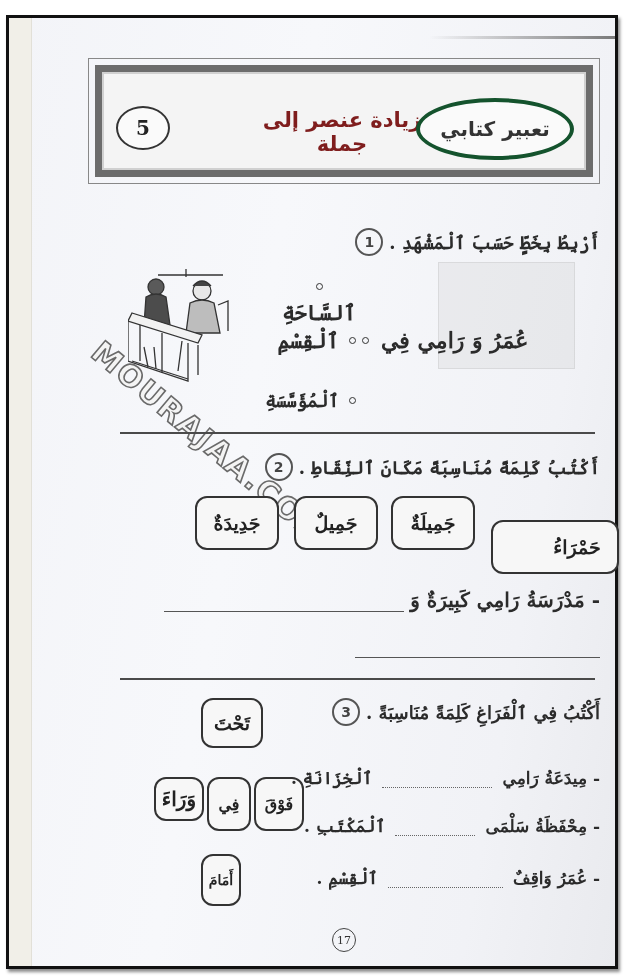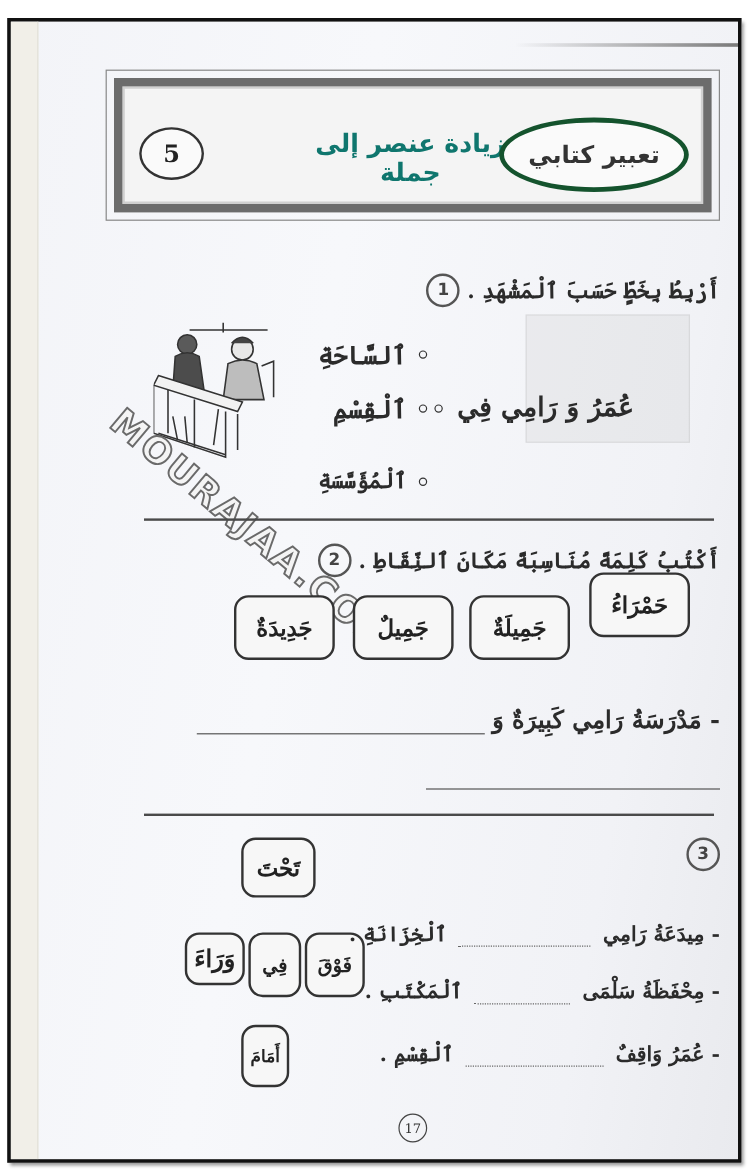--- a/index.html
+++ b/index.html
@@ -32,21 +32,21 @@
     box-shadow: inset 0 0 0 2px #d0d0d0;
   }
   .num-oval {
     position:absolute; left:14px; top:34px; width:50px; height:40px;
     border:2px solid #333; border-radius:50%;
     display:flex; align-items:center; justify-content:center;
     font-size:20px; font-weight:bold; color:#222; background:#fafafa;
   }
   .banner-title {
     position:absolute; left:140px; top:36px; width:200px; text-align:center;
-    font-size:21px; font-weight:bold; color:#0f766e; direction:rtl;
+    font-size:21px; font-weight:bold; color:#7f1d1d; direction:rtl;
     font-family:"DejaVu Sans", sans-serif;
   }
   .tag-oval {
     position:absolute; right:12px; top:26px; width:150px; height:54px;
     border:4px solid #14532d; border-radius:50%;
     display:flex; align-items:center; justify-content:center;
     font-size:20px; font-weight:bold; color:#333; background:#fafafa; direction:rtl;
     font-family:"DejaVu Sans", sans-serif;
   }
   
@@ -111,21 +111,21 @@
   <div class="q-text">أَرْبِطُ بِخَطٍّ حَسَبَ ٱلْمَشْهَدِ .</div>
 </div>
 
 <div class="ghost"></div>
 
 <div class="ar" style="position:absolute; left:362px; top:327px; font-size:22px; display:flex; align-items:center; gap:12px; direction:rtl;justify-content:center;">
   <span>عُمَرُ وَ رَامِي فِي</span>
   <span class="bullet"></span>
 </div>
 
-<div class="ar" style="position:absolute; right:272px; top:283px; font-size:21px; display:flex; align-items:center; gap:10px; direction:rtl;">
+<div class="ar" style="position:absolute; right:272px; top:283px; font-size:21px; display:flex; align-items:center; gap:10px; direction:rtl;flex-direction:column;">
   <span class="bullet"></span>
   <span>ٱلسَّاحَةِ</span>
 </div>
 <div class="ar" style="position:absolute; right:272px; top:328px; font-size:21px; display:flex; align-items:center; gap:10px; direction:rtl;">
   <span class="bullet"></span>
   <span>ٱلْقِسْمِ</span>
 </div>
 <div class="ar" style="position:absolute; right:272px; top:390px; font-size:18px; display:flex; align-items:center; gap:10px; direction:rtl;">
   <span class="bullet"></span>
   <span>ٱلْمُؤَسَّسَةِ</span>
@@ -151,37 +151,38 @@
 </svg>
 <div class="watermark">MOURAJAA.COM</div>
 
 <div class="rule" style="left:120px; top:432px; width:475px;"></div>
 
 <div class="q-head" style="top:453px;">
   <div class="q-num">2</div>
   <div class="q-text">أَكْتُبُ كَلِمَةً مُنَاسِبَةً مَكَانَ ٱلنِّقَاطِ .</div>
 </div>
 
-<div class="wordbox" style="left:455px; top:477px; width:80px; height:50px;">حَمْرَاءُ</div>
+<div class="wordbox" style="left:455px; top:520px; width:80px; height:50px;padding-left:44px;">حَمْرَاءُ</div>
 <div class="wordbox" style="left:355px; top:496px; width:80px; height:50px;">جَمِيلَةٌ</div>
 <div class="wordbox" style="left:258px; top:496px; width:80px; height:50px;">جَمِيلٌ</div>
 <div class="wordbox" style="left:159px; top:496px; width:80px; height:50px;">جَدِيدَةٌ</div>
 
 <div class="ar" style="position:absolute; right:28px; top:588px; font-size:20px; display:flex; align-items:flex-end; gap:6px; direction:rtl;">
   <span>- مَدْرَسَةُ رَامِي كَبِيرَةٌ وَ</span>
   <span class="solidline" style="width:240px; height:22px;"></span>
 </div>
 <div class="ar" style="position:absolute; right:28px; top:635px; font-size:20px; display:flex; align-items:flex-end; gap:6px; direction:rtl;">
   <span class="solidline" style="width:245px; height:22px;"></span>
 </div>
 
 <div class="rule" style="left:120px; top:678px; width:475px;"></div>
 
 <div class="q-head" style="top:698px;">
   <div class="q-num">3</div>
+  <div class="q-text">أَكْتُبُ فِي ٱلْفَرَاغِ كَلِمَةً مُنَاسِبَةً .</div>
 </div>
 
 <div class="wordbox" style="left:165px; top:698px; width:58px; height:46px;">تَحْتَ</div>
 <div class="wordbox" style="left:218px; top:777px; width:46px; height:50px; font-size:16px;">فَوْقَ</div>
 <div class="wordbox" style="left:171px; top:777px; width:40px; height:50px; font-size:16px;">فِي</div>
 <div class="wordbox" style="left:118px; top:777px; width:46px; height:40px; font-size:20px;">وَرَاءَ</div>
 <div class="wordbox" style="left:165px; top:854px; width:36px; height:48px; font-size:14px;">أَمَامَ</div>
 
 <div class="ar" style="position:absolute; right:28px; top:768px; font-size:17px; display:flex; align-items:flex-end; gap:10px; direction:rtl;">
   <span>- مِيدَعَةُ رَامِي</span>

